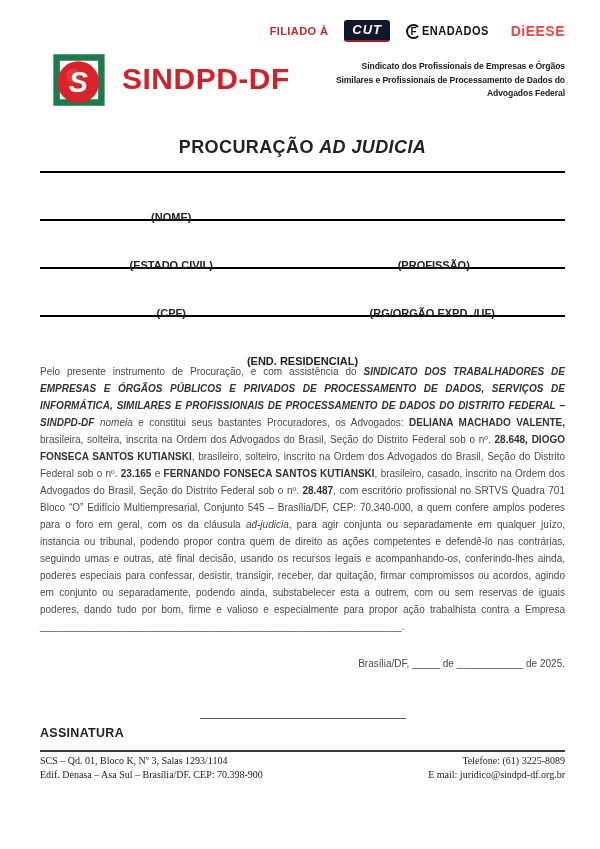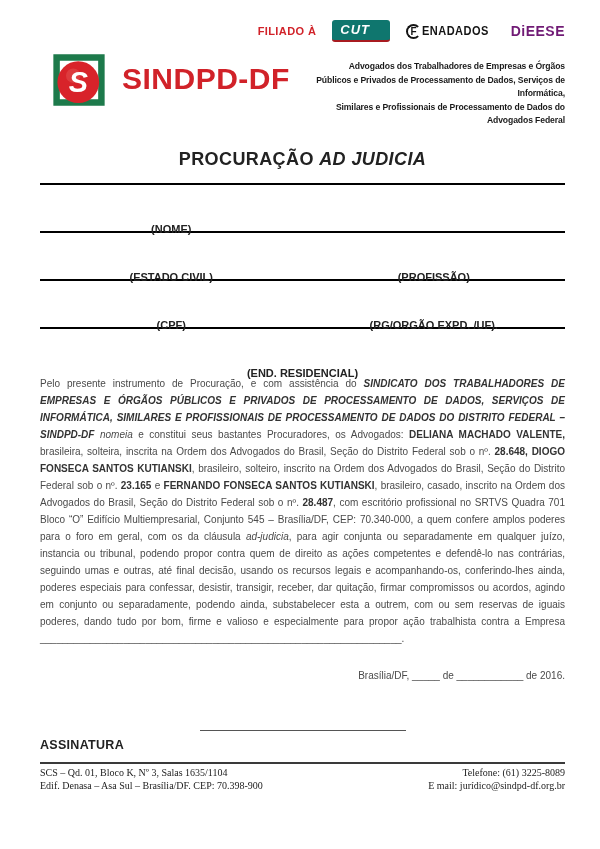--- a/index.html
+++ b/index.html
@@ -8,32 +8,32 @@
     width:600px; height:849px; overflow:hidden;
     font-family:"Liberation Sans", sans-serif;
     color:#454545;
   }
   .page { width:600px; height:849px; padding:20px 35px 0 40px; position:relative; }
 
   
   .affil-bar { display:flex; justify-content:flex-end; align-items:center; gap:16px; height:22px; }
   .filiado { color:#d12229; font-weight:bold; font-size:11px; letter-spacing:.4px; }
   .cut-box {
-    background:#0f766e; color:#fff; font-weight:bold; font-style:italic;
-    font-size:13px; padding:2px 20px 3px 8px; border-radius:3px; letter-spacing:1px;
+    background:#0f172a; color:#fff; font-weight:bold; font-style:italic;
+    font-size:13px; padding:2px 8px 3px 8px; border-radius:3px; letter-spacing:1px;
     border-bottom:2px solid #a81b20;
   }
   .fenadados { display:flex; align-items:center; color:#141414; font-weight:bold; }
   .fena-f {
     display:inline-flex; align-items:center; justify-content:center;
     width:15px; height:15px; border:2px solid #141414; border-radius:50%;
     border-right-color:transparent; font-size:10px; margin-right:1px;
   }
   .fena-rest { font-size:12px; letter-spacing:.5px; transform:scaleX(.92); transform-origin:left; }
-  .dieese { color:#701a75; font-weight:bold; font-size:14px; letter-spacing:.5px; }
+  .dieese { color:#ef4444; font-weight:bold; font-size:14px; letter-spacing:.5px; }
 
   
   .header-row { display:flex; align-items:flex-start; margin-top:2px; }
   .logo-icon { width:78px; height:72px; flex:0 0 auto; }
   .brand-text { color:#d12229; font-weight:bold; font-size:30px; letter-spacing:.5px; margin:18px 0 16px 4px; white-space:nowrap; }
   .org-desc {
     flex:1; text-align:right; font-weight:bold; color:#1a1a1a;
     font-size:8.6px; line-height:13.5px; margin-top:16px; letter-spacing:-.1px;
   }
 
@@ -91,22 +91,21 @@
         <path d="M28 28 L50 6 L72 28" transform="rotate(135 50 50)"></path>
         <path d="M28 28 L50 6 L72 28" transform="rotate(225 50 50)"></path>
         <path d="M28 28 L50 6 L72 28" transform="rotate(315 50 50)"></path>
       </g>
       <circle cx="49" cy="53" r="29" fill="#d8232a"></circle>
       <circle cx="42" cy="44" r="10" fill="#e2504f" opacity="0.55"></circle>
       <text x="49" y="67" text-anchor="middle" font-family="Liberation Sans, sans-serif" font-size="40" font-style="italic" font-weight="bold" fill="#ffffff">S</text>
     </svg>
     <div class="brand-text">SINDPD-DF</div>
     <div class="org-desc">
-      <div>Advogados dos Trabalhadores de Empresas e Órgãos</div>
-      <div>Públicos e Privados de Processamento de Dados, Serviços de Informática,</div>
+      <div>Sindicato dos Profissionais de Empresas e Órgãos</div>
       <div>Similares e Profissionais de Processamento de Dados do Advogados Federal</div>
     </div>
   </div>
 
   <div class="doc-title"><span>PROCURAÇÃO </span><span class="it">AD JUDICIA</span></div>
 
   <div class="form-section">
     <div class="fgroup">
       <div class="fline"></div>
       <div class="labels">
@@ -130,30 +129,30 @@
     <div class="fgroup">
       <div class="fline"></div>
       <div class="labels single">
         <div class="cell">(END. RESIDENCIAL)</div>
       </div>
     </div>
   </div>
 
   <div class="body-par"><span>Pelo presente instrumento de Procuração, e com assistência do </span><span class="bold-italic">SINDICATO DOS TRABALHADORES DE EMPRESAS E ÓRGÃOS PÚBLICOS E PRIVADOS DE PROCESSAMENTO DE DADOS, SERVIÇOS DE INFORMÁTICA, SIMILARES E PROFISSIONAIS DE PROCESSAMENTO DE DADOS DO DISTRITO FEDERAL – SINDPD-DF</span><span class="italic"> nomeia</span><span> e constitui seus bastantes Procuradores, os Advogados: </span><span class="bold">DELIANA MACHADO VALENTE,</span><span> brasileira, solteira, inscrita na Ordem dos Advogados do Brasil, Seção do Distrito Federal sob o nº. </span><span class="bold">28.648, DIOGO FONSECA SANTOS KUTIANSKI</span><span>, brasileiro, solteiro, inscrito na Ordem dos Advogados do Brasil, Seção do Distrito Federal sob o nº. </span><span class="bold">23.165</span><span> e </span><span class="bold">FERNANDO FONSECA SANTOS KUTIANSKI</span><span>, brasileiro, casado, inscrito na Ordem dos Advogados do Brasil, Seção do Distrito Federal sob o nº. </span><span class="bold">28.487</span><span>, com escritório profissional no SRTVS Quadra 701 Bloco “O” Edifício Multiempresarial, Conjunto 545 – Brasília/DF, CEP: 70.340-000, a quem confere amplos poderes para o foro em geral, com os da cláusula </span><span class="italic">ad-judicia</span><span>, para agir conjunta ou separadamente em qualquer juízo, instancia ou tribunal, podendo propor contra quem de direito as ações competentes e defendê-lo nas contrárias, seguindo umas e outras, até final decisão, usando os recursos legais e acompanhando-os, conferindo-lhes ainda, poderes especiais para confessar, desistir, transigir, receber, dar quitação, firmar compromissos ou acordos, agindo em conjunto ou separadamente, podendo ainda, substabelecer esta a outrem, com ou sem reservas de iguais poderes, dando tudo por bom, firme e valioso e especialmente para propor ação trabalhista contra a Empresa </span><span>_________________________________________________________________.</span></div>
 
-  <div class="date-line">Brasília/DF, _____ de ____________ de 2016.</div>
+  <div class="date-line">Brasília/DF, _____ de ____________ de 2025.</div>
 
   <div class="sig-block">
     <div class="sig-line"></div>
     <div class="sig-label">ASSINATURA</div>
   </div>
 
   <div class="footer">
     <div class="left">
-      <div>SCS – Qd. 01, Bloco K, Nº 3, Salas 1635/1104</div>
+      <div>SCS – Qd. 01, Bloco K, Nº 3, Salas 1293/1104</div>
       <div>Edif. Denasa – Asa Sul – Brasília/DF. CEP: 70.398-900</div>
     </div>
     <div class="right">
       <div>Telefone: (61) 3225-8089</div>
       <div>E mail: jurídico@sindpd-df.org.br</div>
     </div>
   </div>
 
 </div>
 

